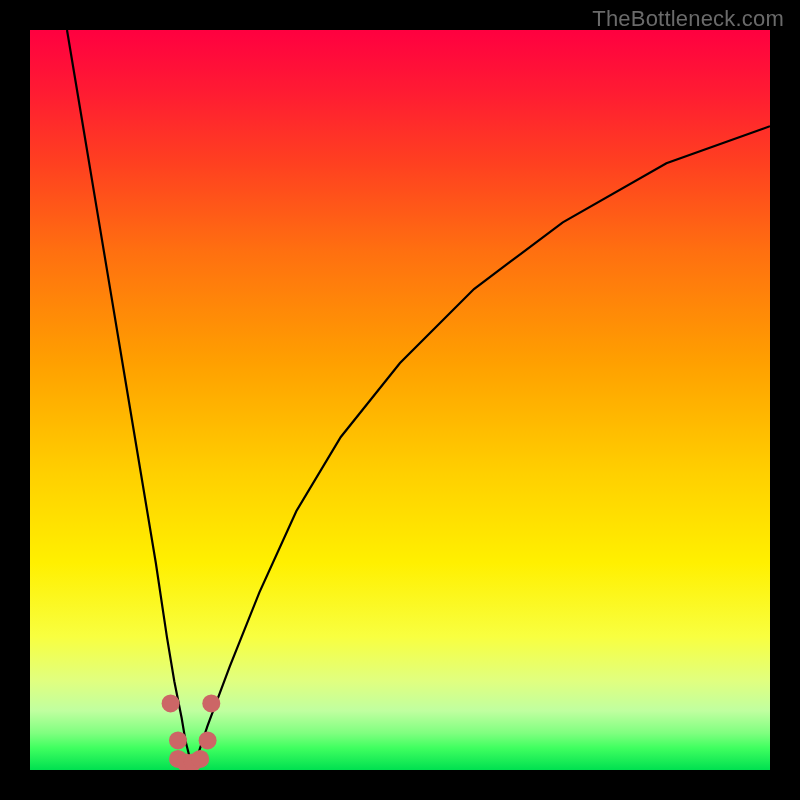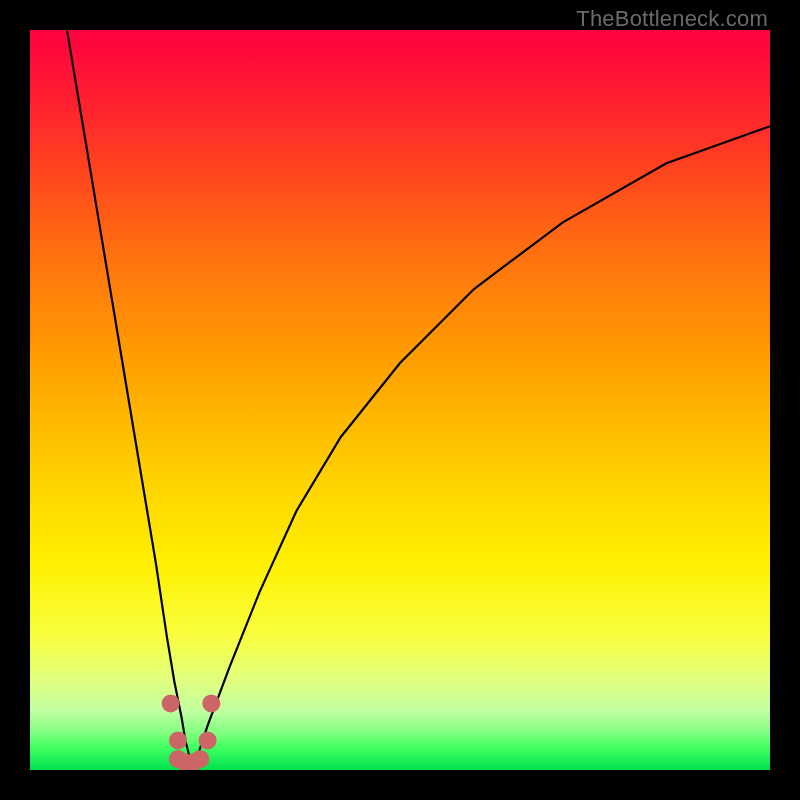--- a/index.html
+++ b/index.html
@@ -31,21 +31,21 @@
       #e0ff80 88%,
       #c0ffa0 92%,
       #80ff80 95%,
       #40ff60 97%,
       #00e050 100%
     );
   }
   .watermark {
     position: absolute;
     top: 6px;
-    right: 32px;
+    right: 16px;
     font-family: Arial, Helvetica, sans-serif;
     font-size: 22px;
     color: #6a6a6a;
     font-weight: 500;
     letter-spacing: 0.2px;
   }
   svg.curves {
     position: absolute;
     left: 0;
     top: 0;

